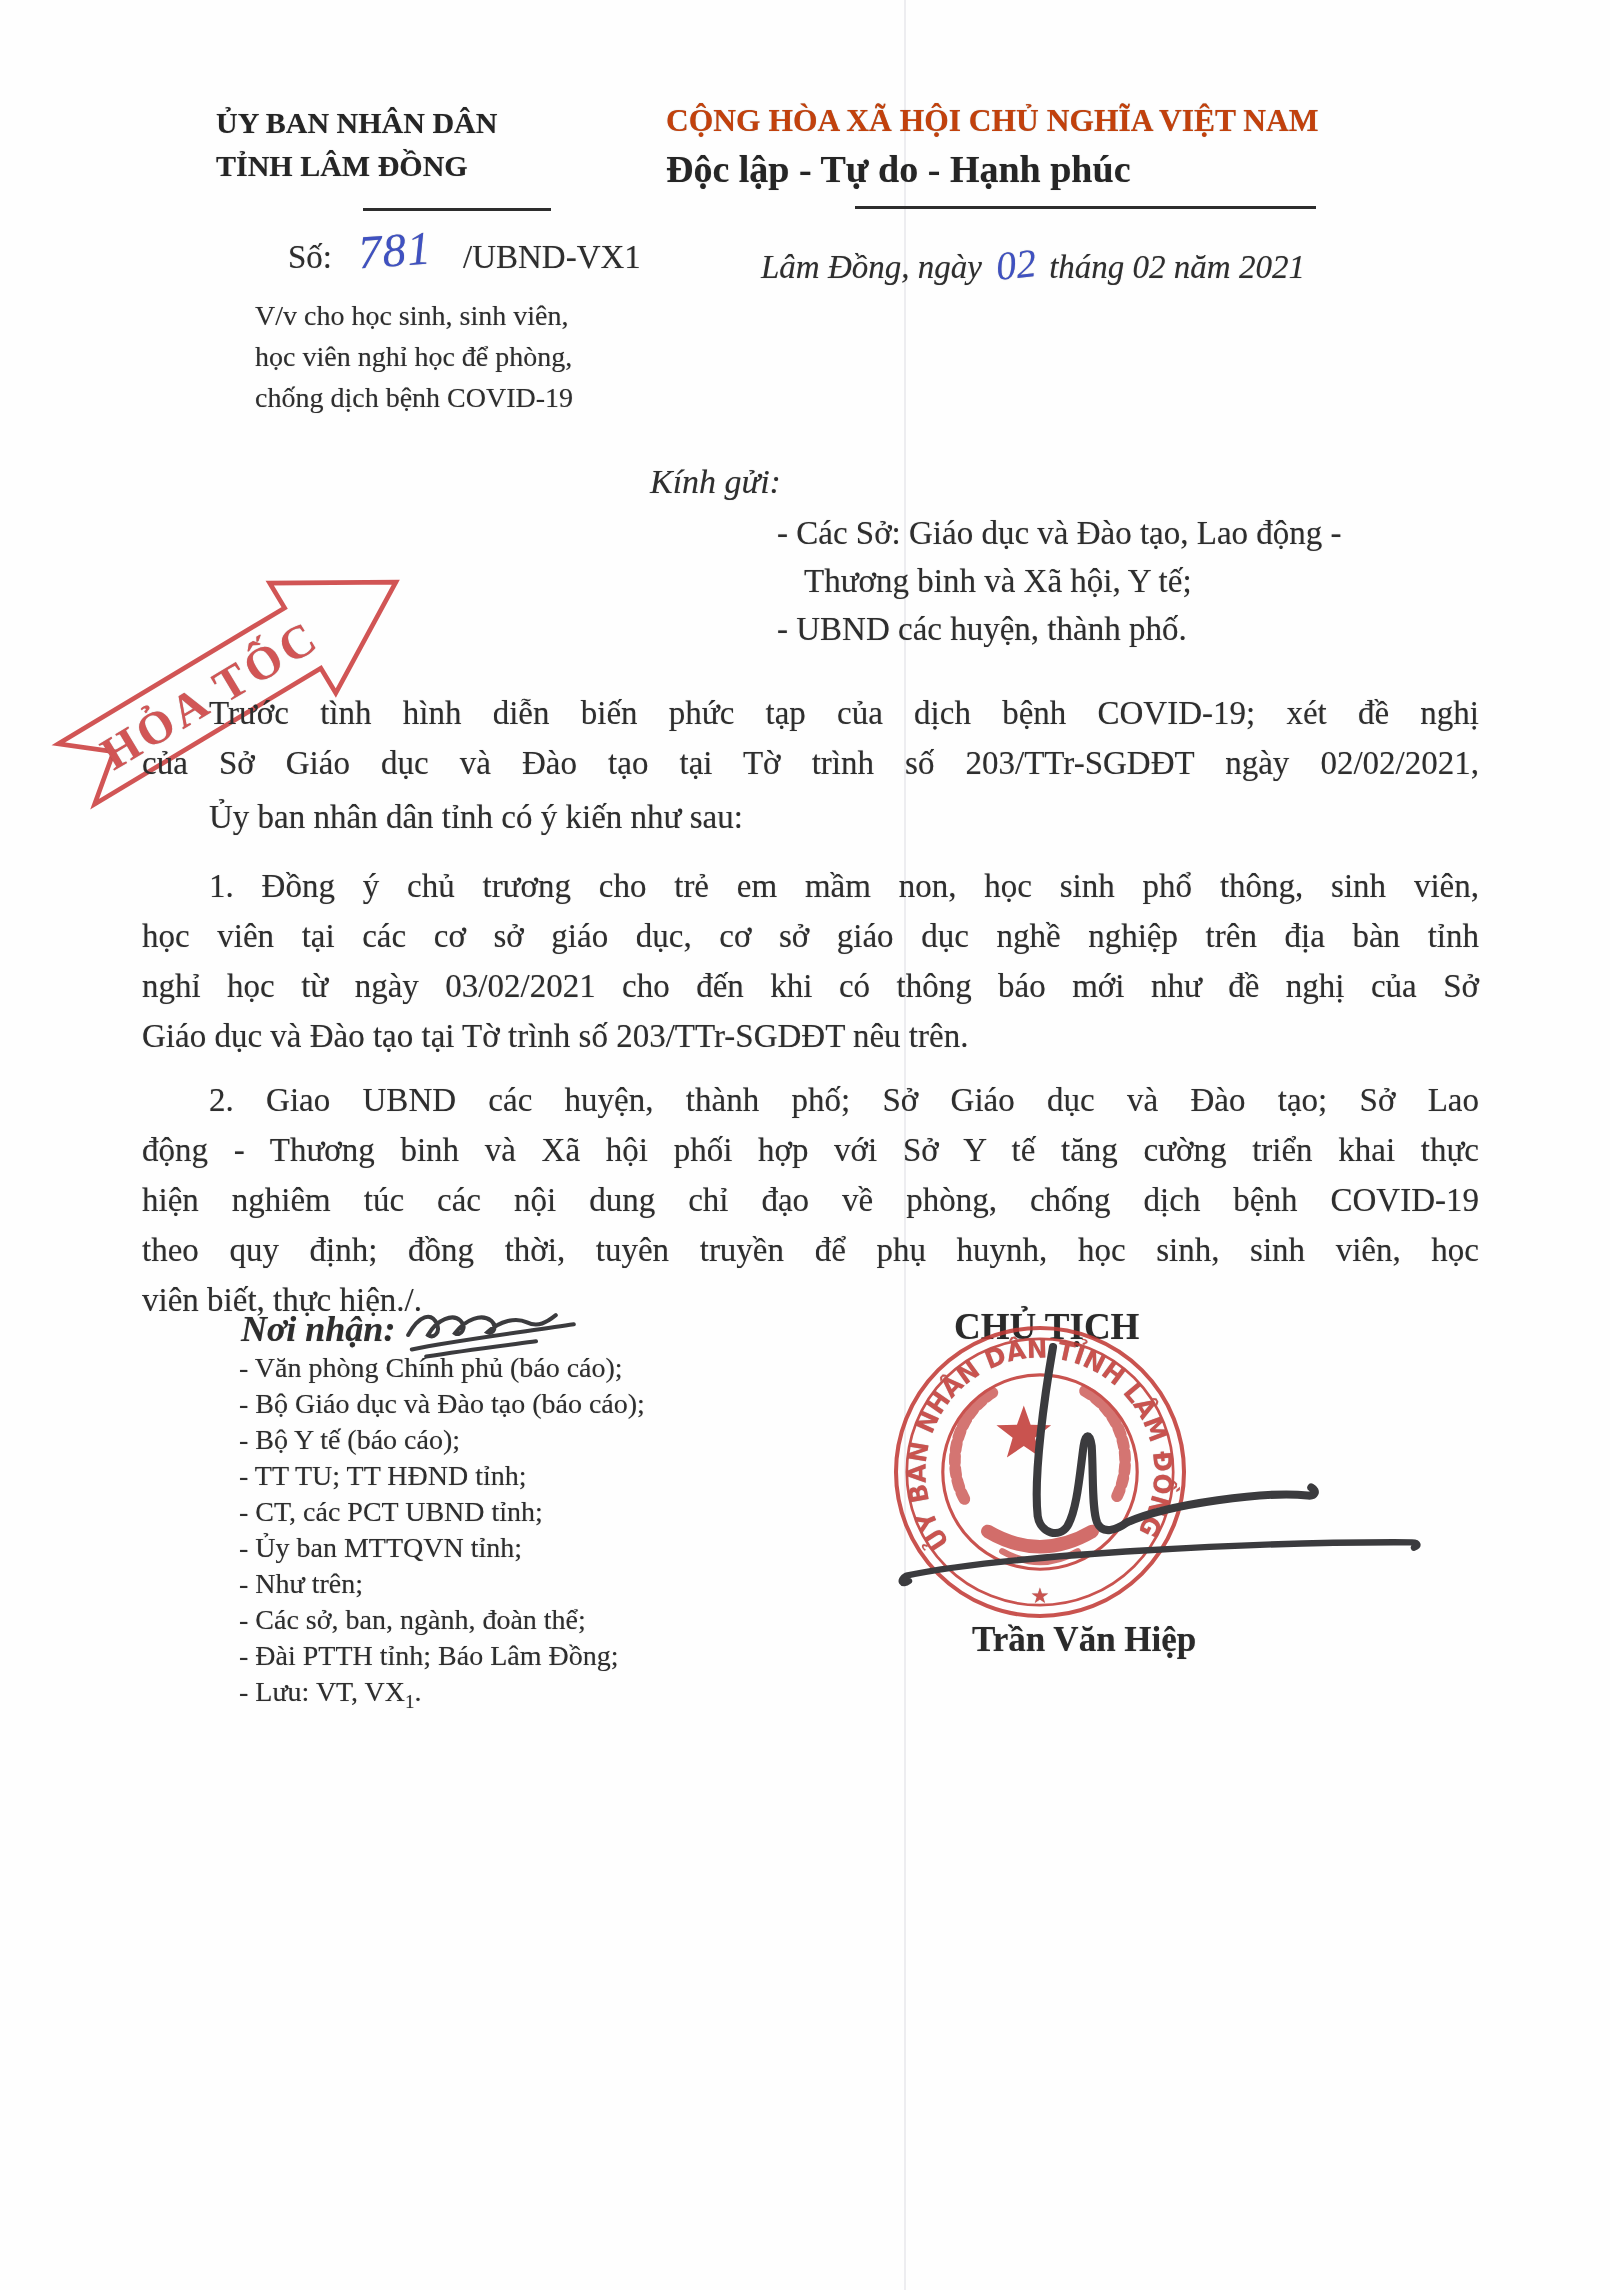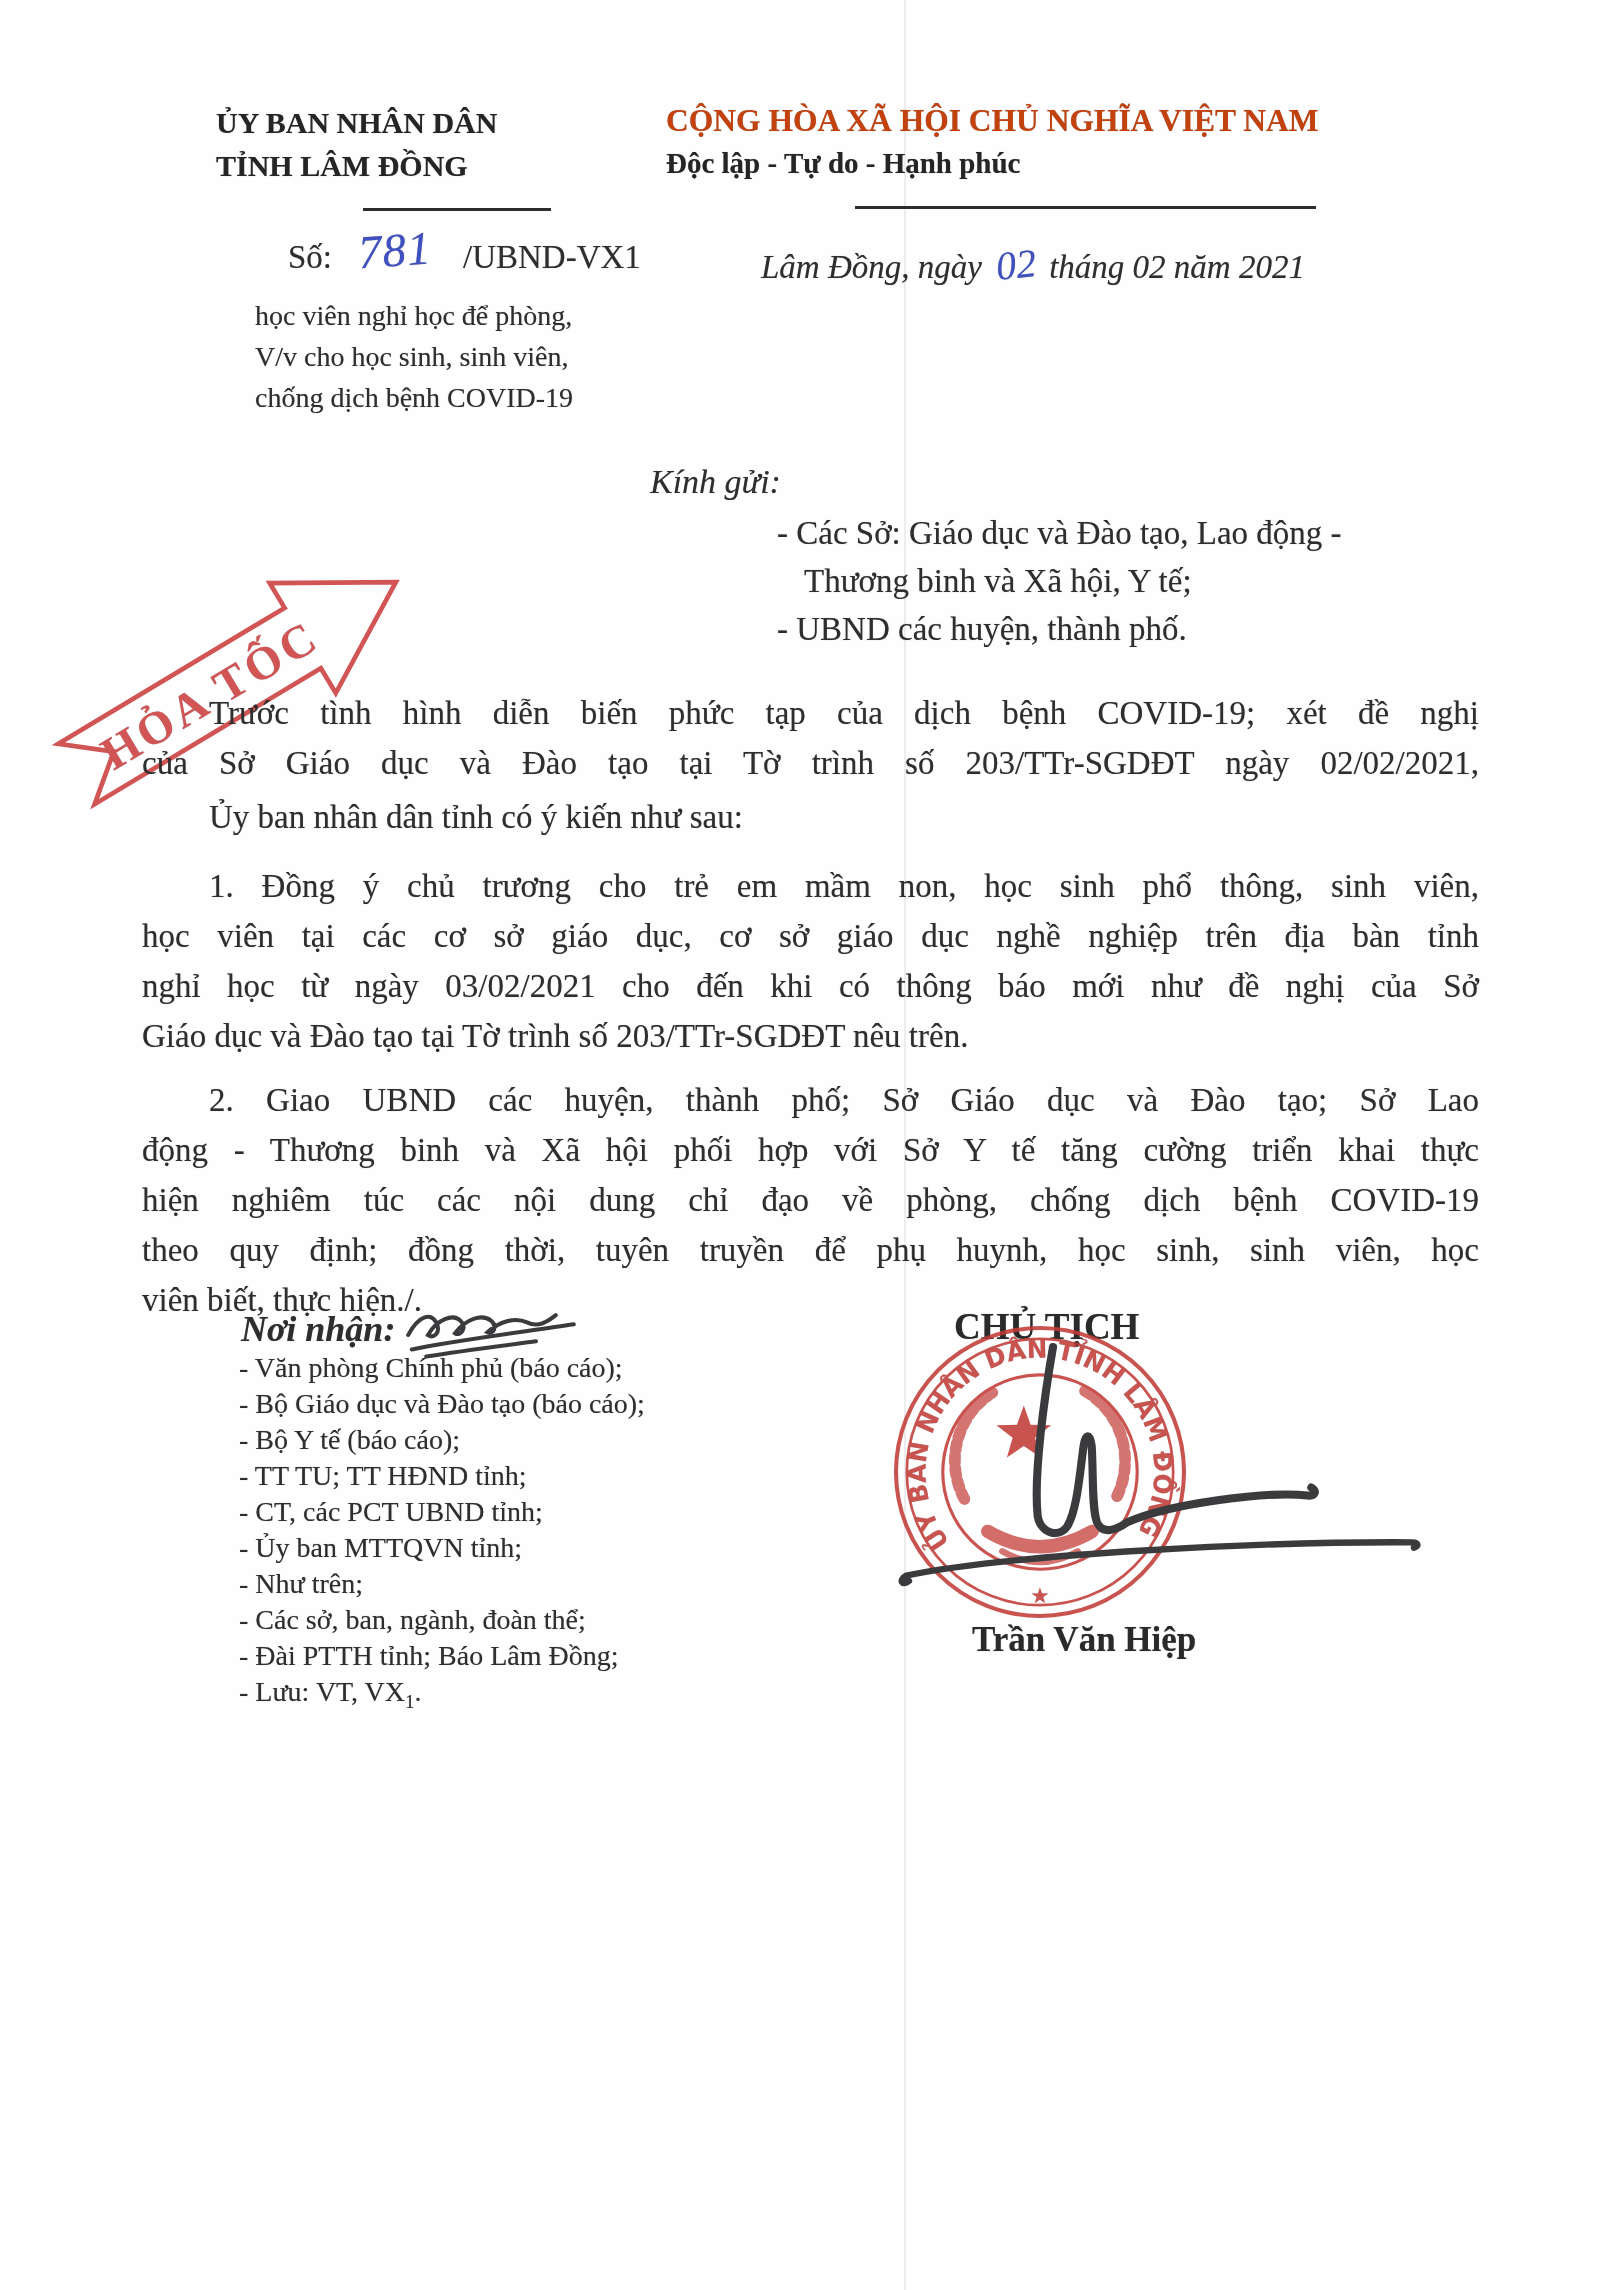--- a/index.html
+++ b/index.html
@@ -33,27 +33,27 @@
 
   <div class="abs ctr b" style="left:216px;top:106px;width:464px;font-size:30px;color:#252525;">ỦY BAN NHÂN DÂN</div>
   <div class="abs ctr b" style="left:216px;top:149px;width:464px;font-size:30px;color:#252525;">TỈNH LÂM ĐỒNG</div>
   <div class="rule" style="left:363px;top:208px;width:188px;"></div>
 
   <div class="abs" style="left:288px;top:239px;font-size:33px;">Số:</div>
   <div class="abs hand" style="left:358px;top:223px;font-size:47px;transform:rotate(-4deg);letter-spacing:0.9px;">781</div>
   <div class="abs" style="left:463px;top:239px;font-size:33px;">/UBND-VX1</div>
 
   <div class="abs ctr" style="left:255px;top:295px;width:378px;font-size:28px;line-height:41px;">
+    <div>V/v cho học sinh, sinh viên,</div>
     <div>học viên nghỉ học để phòng,</div>
-    <div>V/v cho học sinh, sinh viên,</div>
     <div>chống dịch bệnh COVID-19</div>
   </div>
 
   <div class="abs ctr b" style="left:666px;top:103px;width:774px;font-size:31.5px;color:#c2410c;">CỘNG HÒA XÃ HỘI CHỦ NGHĨA VIỆT NAM</div>
-  <div class="abs ctr b" style="left:666px;top:147px;width:774px;font-size:29px;color:#252525;">Độc lập - Tự do - Hạnh phúc</div>
+  <div class="abs ctr b" style="left:666px;top:147px;width:774px;font-size:38px;color:#252525;">Độc lập - Tự do - Hạnh phúc</div>
   <div class="rule" style="left:855px;top:206px;width:461px;"></div>
 
   <div class="abs ctr i" style="left:761px;top:241px;width:648px;font-size:33px;">
     <span>Lâm Đồng, ngày</span>
     <span class="hand" style="font-size:40px;transform:rotate(-6deg);margin:0 5.4px;">02</span>
     <span>tháng 02 năm 2021</span>
   </div>
 
   <svg class="abs" style="left:54px;top:540px;" width="405" height="279" viewBox="0 0 450 310">
     <g transform="translate(25,260) scale(1.15) rotate(-31)" opacity="0.88">

